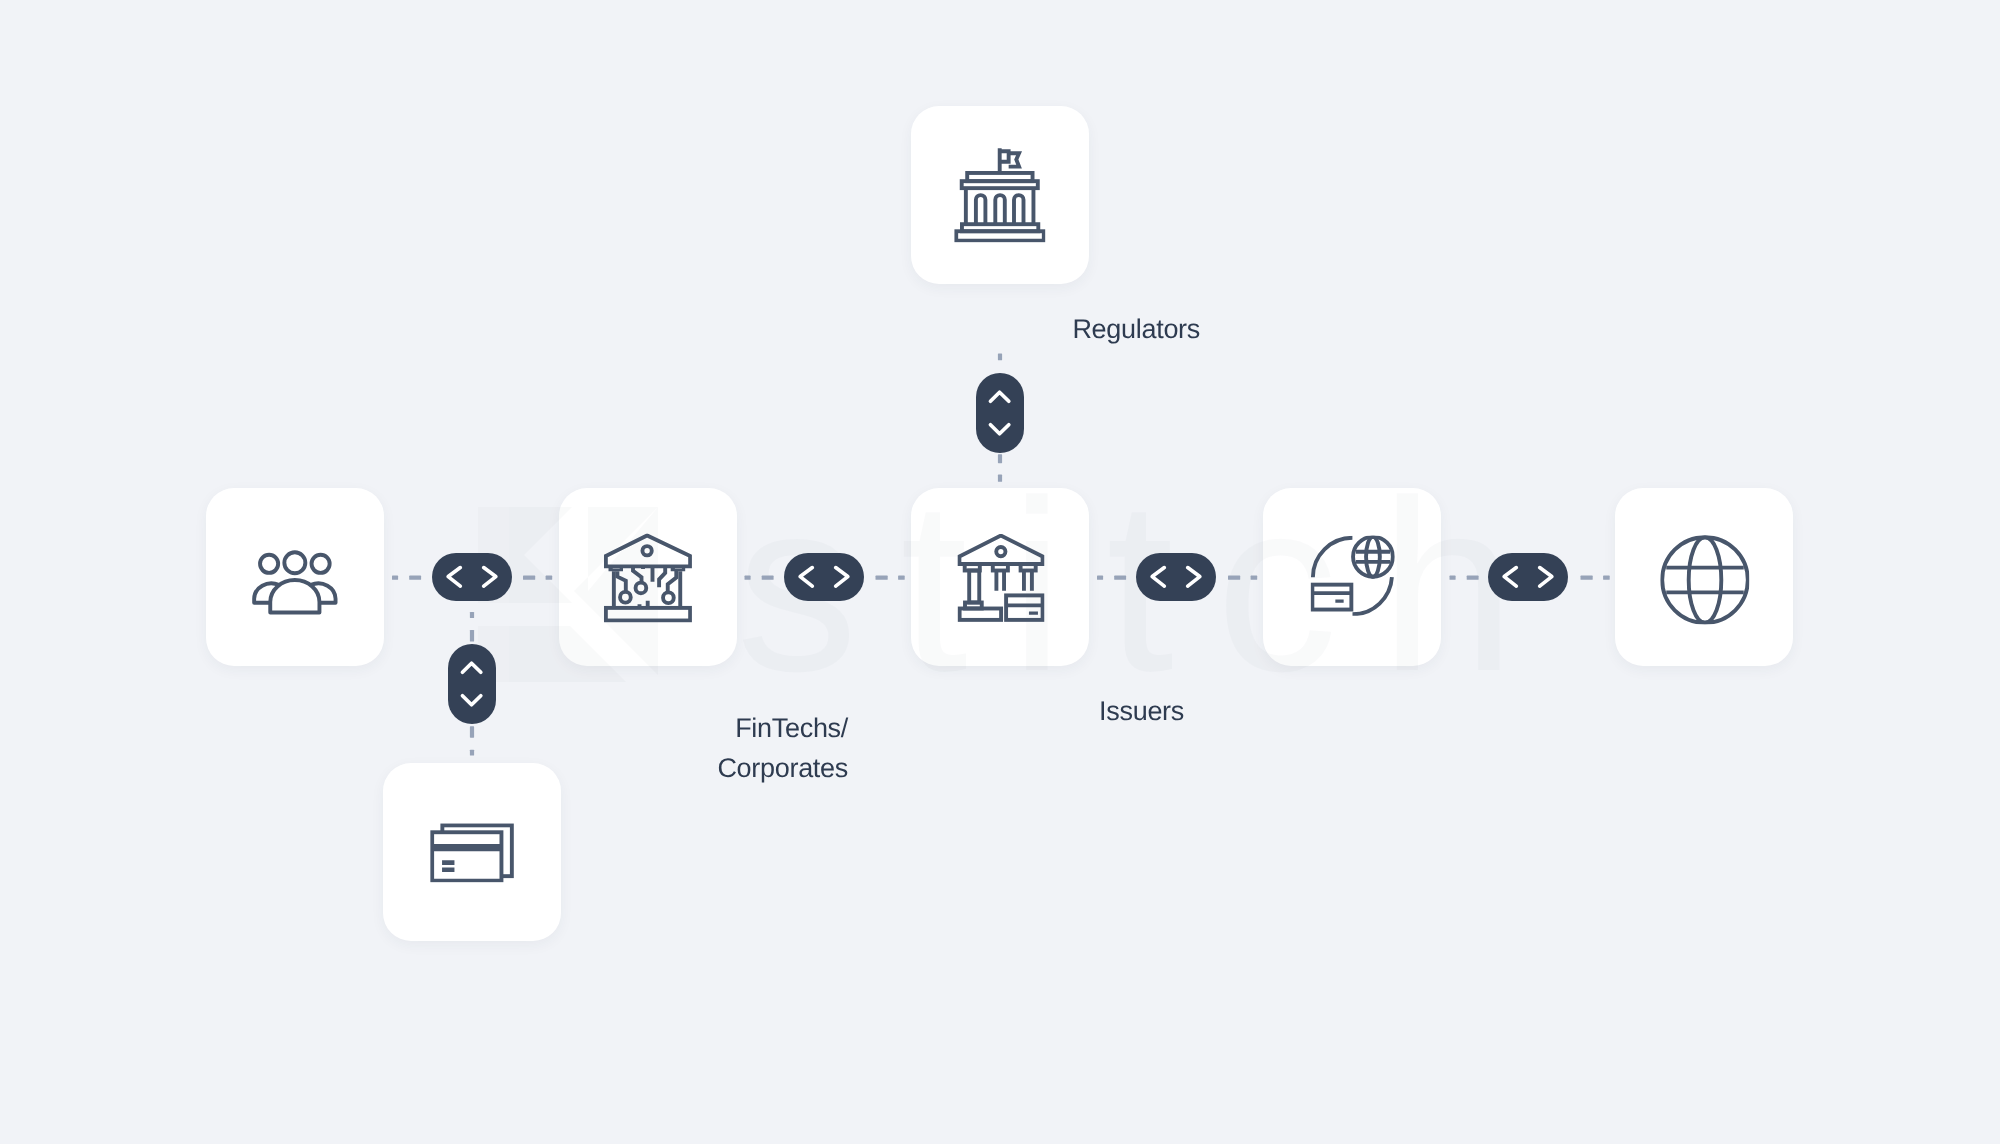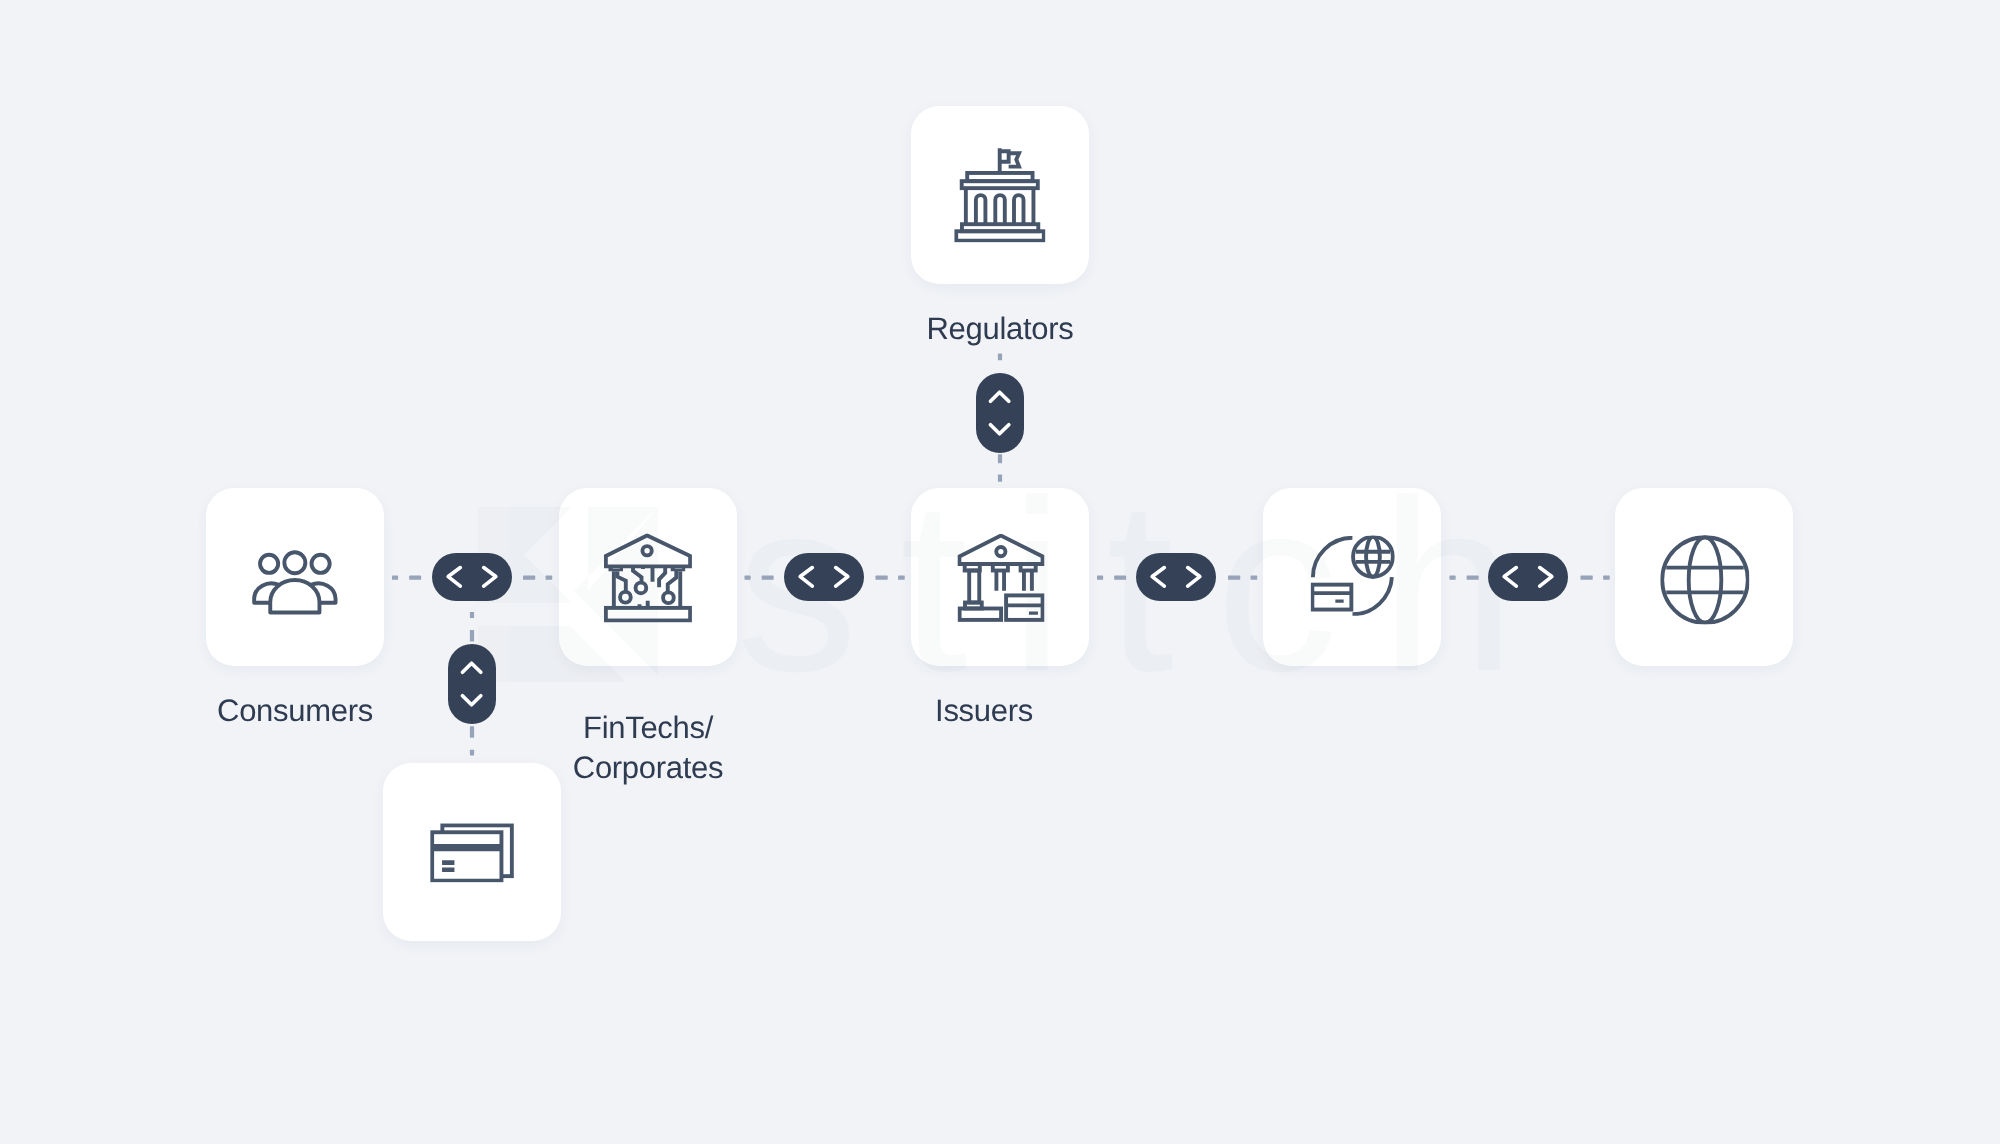--- a/index.html
+++ b/index.html
@@ -15,21 +15,21 @@
   .pill{position:absolute;background:#344156;z-index:6;display:block}
   .pill.h{width:80px;height:48px;border-radius:24px}
   .pill.v{width:48px;height:80px;border-radius:24px}
   .pill svg{display:block}
 
   .card{position:absolute;width:178px;height:178px;border-radius:28px;background:#fff;
         box-shadow:0 4px 14px rgba(40,52,74,.05);z-index:3}
   .icon-layer{position:absolute;width:178px;height:178px;z-index:6;pointer-events:none}
   .icon-layer>svg{position:absolute;left:50%;top:50%;transform:translate(-50%,-50%);display:block}
 
-  .label{position:absolute;text-align:center;color:#2e3b50;font-size:31.0px;line-height:40px;
+  .label{position:absolute;text-align:right;color:#2e3b50;font-size:27px;line-height:40px;
          letter-spacing:-0.3px;z-index:7;white-space:pre-line;
          -webkit-font-smoothing:antialiased;text-rendering:geometricPrecision;
          transform:translateZ(0)}
 </style>
 </head>
 <body>
 
 <div id="stage">
 
 <svg class="dline" style="left:0;top:0" width="2000" height="1144" viewBox="0 0 2000 1144">
@@ -232,18 +232,17 @@
 <div class="pill v" style="left:448px;top:643.7px">
   <svg width="48" height="80" viewBox="0 0 48 80">
     <g fill="none" stroke="#ffffff" stroke-width="3.7" stroke-linecap="round" stroke-linejoin="round">
       <path d="M14.45 28.3 L23.55 19.2 L32.8 28.3"></path>
       <path d="M14.45 51.7 L23.55 60.8 L32.8 51.7"></path>
     </g>
   </svg>
 </div>
 
 <div class="label" style="left:800px;top:309.0px;width:400px">Regulators</div>
-<div class="label" style="left:95px;top:691.0px;width:400px">Consumers</div>
 <div class="label" style="left:448px;top:708px;width:400px">FinTechs/
 Corporates</div>
 <div class="label" style="left:784px;top:691.0px;width:400px">Issuers</div>
 
 </div>
 
 </body></html>

